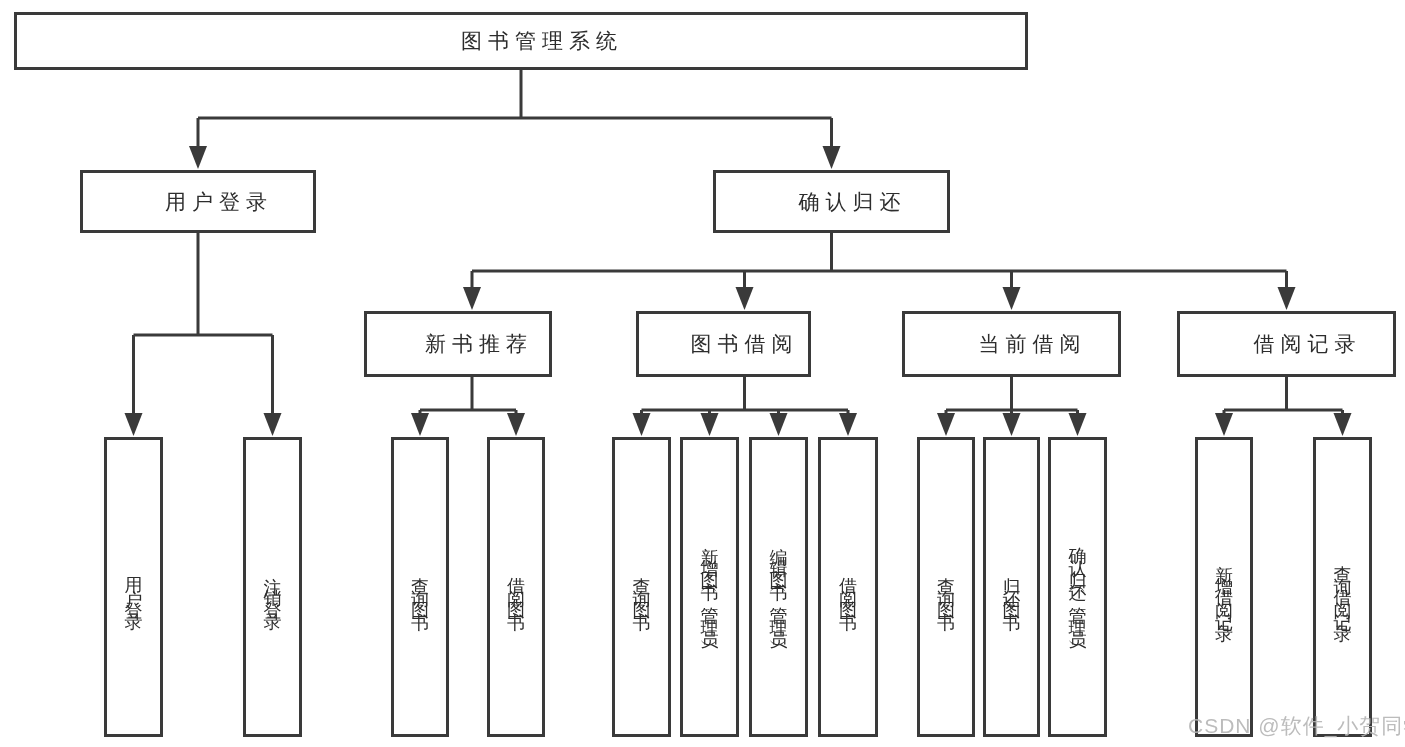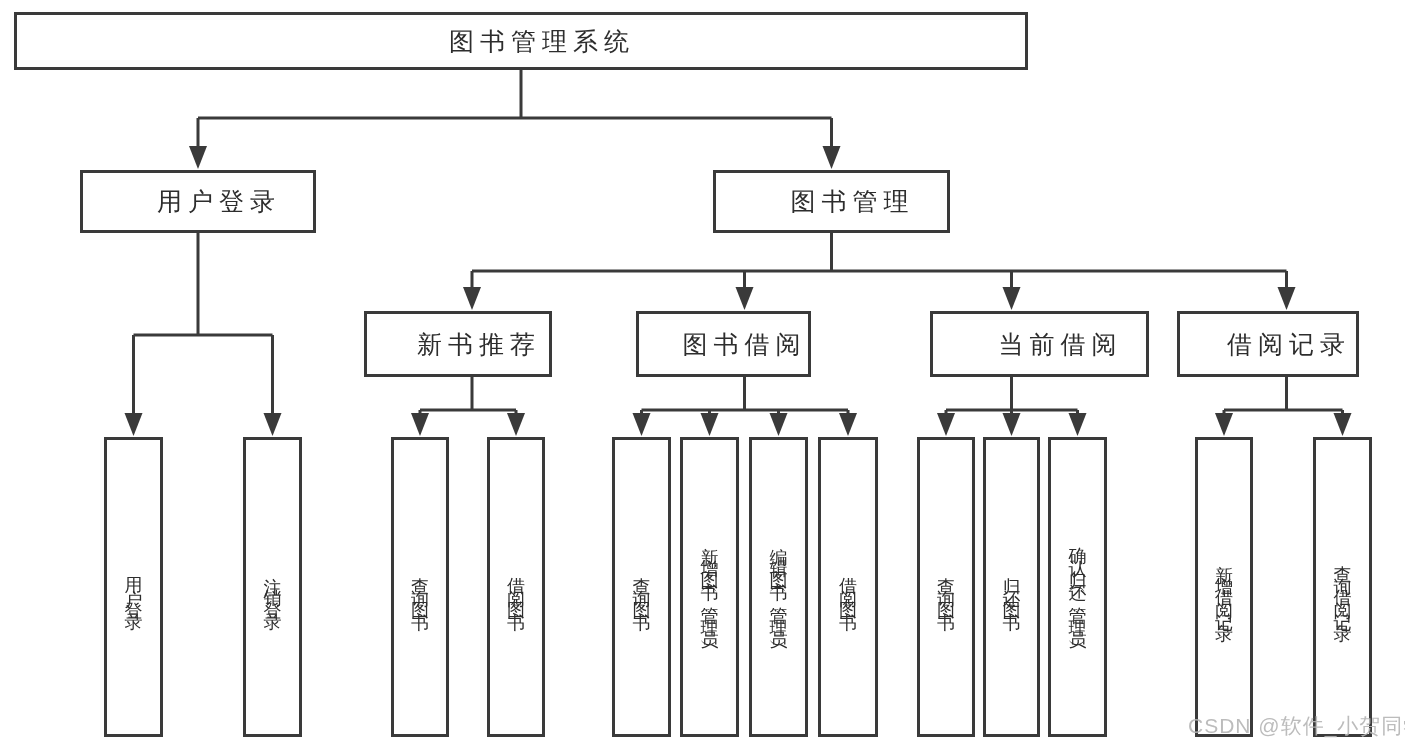--- a/index.html
+++ b/index.html
@@ -23,42 +23,42 @@
     background: #ffffff;
     border: 3px solid #3a3a3a;
     display: flex;
     align-items: center;
     justify-content: center;
     color: #2d2d2d;
     z-index: 2;
     text-align: center;
   }
   .h {
-    font-size: 25px;
+    font-size: 21px;
     letter-spacing: 6px;
     text-indent: 6px;
     white-space: nowrap;
     padding-left: 36px;
   }
   .v {
     writing-mode: vertical-rl;
     text-orientation: mixed;
     font-size: 18px;
     letter-spacing: 12px;
     line-height: 1;
     white-space: nowrap;
   }
   
   #n-root            { left: 14px;   top: 12px;  width: 1014px; height: 58px; }
   #n-user-login      { left: 80px;   top: 170px; width: 236px;  height: 63px; }
   #n-book-mgmt       { left: 713px;  top: 170px; width: 237px;  height: 63px; }
   #n-new-book        { left: 364px;  top: 311px; width: 188px;  height: 66px; }
   #n-book-borrow     { left: 636px;  top: 311px; width: 175px;  height: 66px; }
-  #n-current-borrow  { left: 902px;  top: 311px; width: 219px;  height: 66px; margin-left: 28px; }
-  #n-borrow-record   { left: 1177px; top: 311px; width: 182px;  height: 66px; }
+  #n-current-borrow  { left: 902px;  top: 311px; width: 219px;  height: 66px; }
+  #n-borrow-record   { left: 1177px; top: 311px; width: 219px;  height: 66px; }
   #n-leaf-user-login       { left: 104px;  top: 437px; width: 59px; height: 300px; }
   #n-leaf-logout           { left: 243px;  top: 437px; width: 59px; height: 300px; }
   #n-leaf-query-book-1     { left: 391px;  top: 437px; width: 58px; height: 300px; }
   #n-leaf-borrow-book-1    { left: 487px;  top: 437px; width: 58px; height: 300px; }
   #n-leaf-query-book-2     { left: 612px;  top: 437px; width: 59px; height: 300px; }
   #n-leaf-add-book         { left: 680px;  top: 437px; width: 59px; height: 300px; }
   #n-leaf-edit-book        { left: 749px;  top: 437px; width: 59px; height: 300px; }
   #n-leaf-borrow-book-2    { left: 818px;  top: 437px; width: 60px; height: 300px; }
   #n-leaf-query-book-3     { left: 917px;  top: 437px; width: 58px; height: 300px; }
   #n-leaf-return-book      { left: 983px;  top: 437px; width: 57px; height: 300px; }
@@ -101,21 +101,21 @@
       <polygon points="937,413 955,413 946,436" fill="#3a3a3a"></polygon>
       <polygon points="1002.5,413 1020.5,413 1011.5,436" fill="#3a3a3a"></polygon>
       <polygon points="1068.5,413 1086.5,413 1077.5,436" fill="#3a3a3a"></polygon>
       <polygon points="1215,413 1233,413 1224,436" fill="#3a3a3a"></polygon>
       <polygon points="1333.5,413 1351.5,413 1342.5,436" fill="#3a3a3a"></polygon>
     </svg>
 
   <div class="node h" id="n-root">图书管理系统</div>
 
   <div class="node h" id="n-user-login">用户登录</div>
-  <div class="node h" id="n-book-mgmt">图书管理</div>
+  <div class="node h" id="n-book-mgmt">确认归还</div>
 
   <div class="node h" id="n-new-book">新书推荐</div>
   <div class="node h" id="n-book-borrow">图书借阅</div>
   <div class="node h" id="n-current-borrow">当前借阅</div>
   <div class="node h" id="n-borrow-record">借阅记录</div>
 
   <div class="node v" id="n-leaf-user-login">用户登录</div>
   <div class="node v" id="n-leaf-logout">注销登录</div>
 
   <div class="node v" id="n-leaf-query-book-1">查询图书</div>

